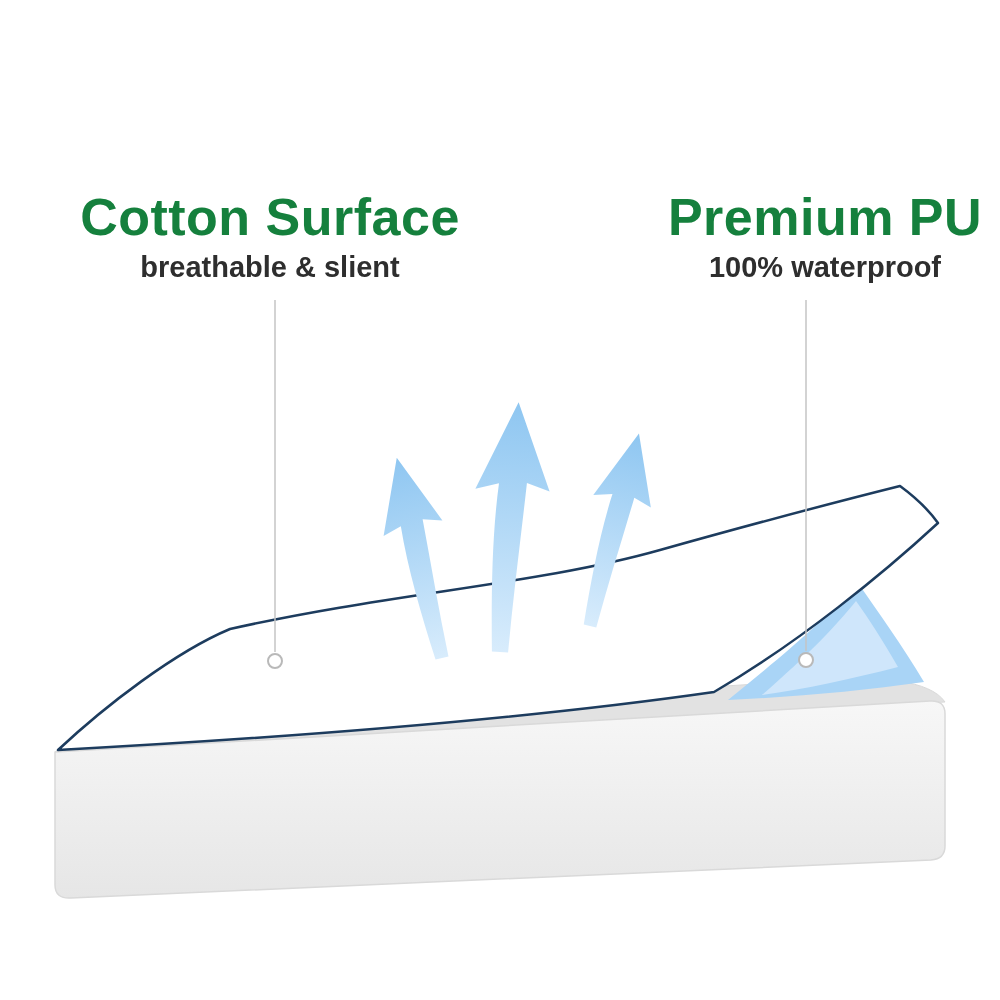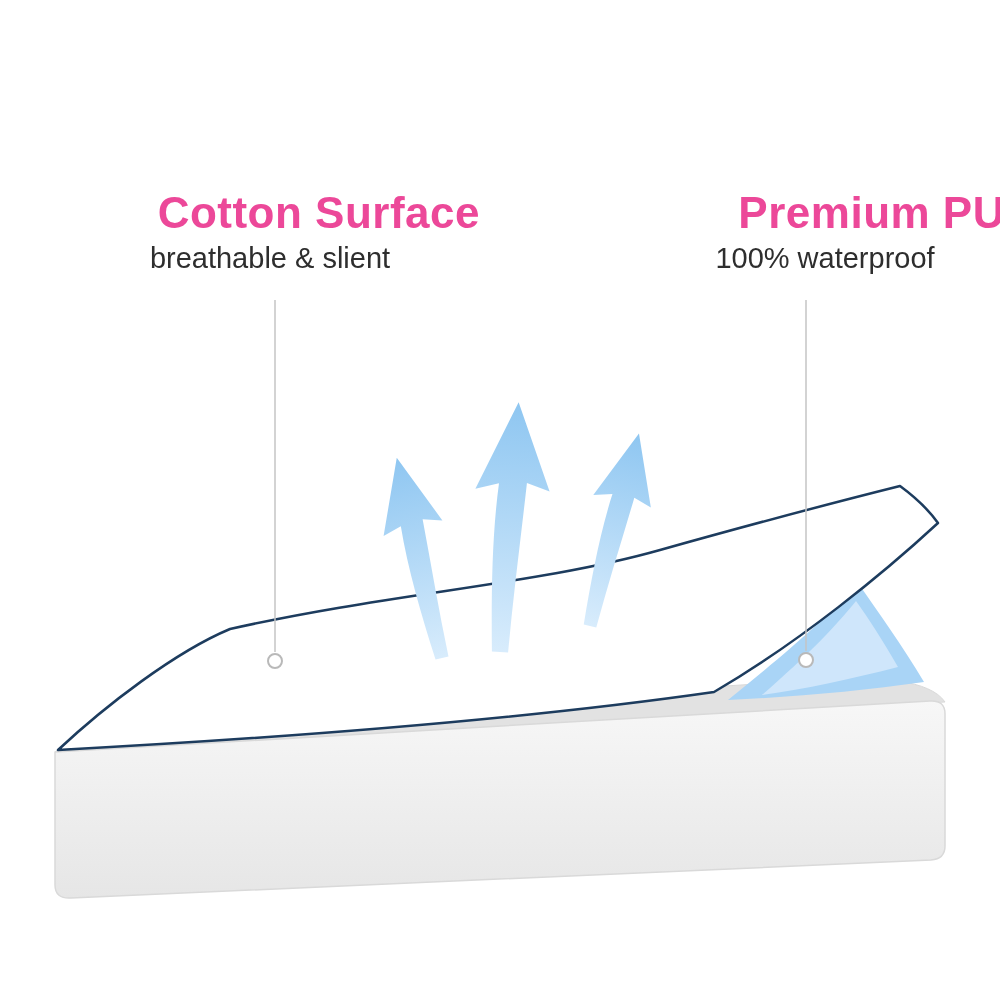--- a/index.html
+++ b/index.html
@@ -16,28 +16,27 @@
     font-family: "Liberation Sans", sans-serif;
   }
   .label-block {
     position: absolute;
     text-align: center;
   }
   .label-block.cotton { left: 60px;  top: 190px; width: 420px; }
   .label-block.premium { left: 645px; top: 190px; width: 360px; }
   .label-title {
     font-weight: 700;
-    font-size: 44px;
+    font-size: 52px;
     line-height: 1.05;
-    color: #ec4899;
+    color: #15803d;
     letter-spacing: 0.5px;
-    text-align: right;
   }
   .label-subtitle {
-    font-weight: 400;
+    font-weight: 700;
     font-size: 29px;
     line-height: 1.1;
     color: #2e2e2e;
     margin-top: 7px;
   }
   .illustration {
     position: absolute;
     left: 0; top: 0;
     width: 1000px;
     height: 1000px;

